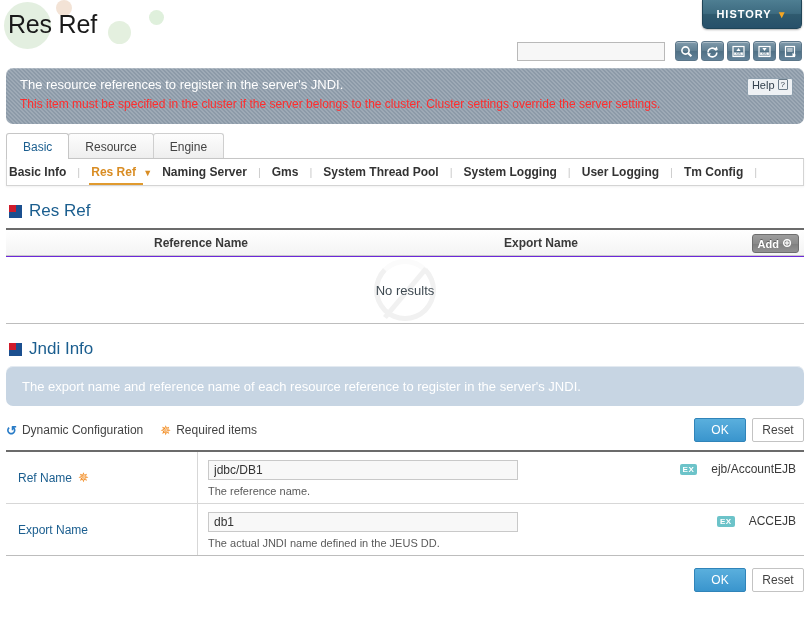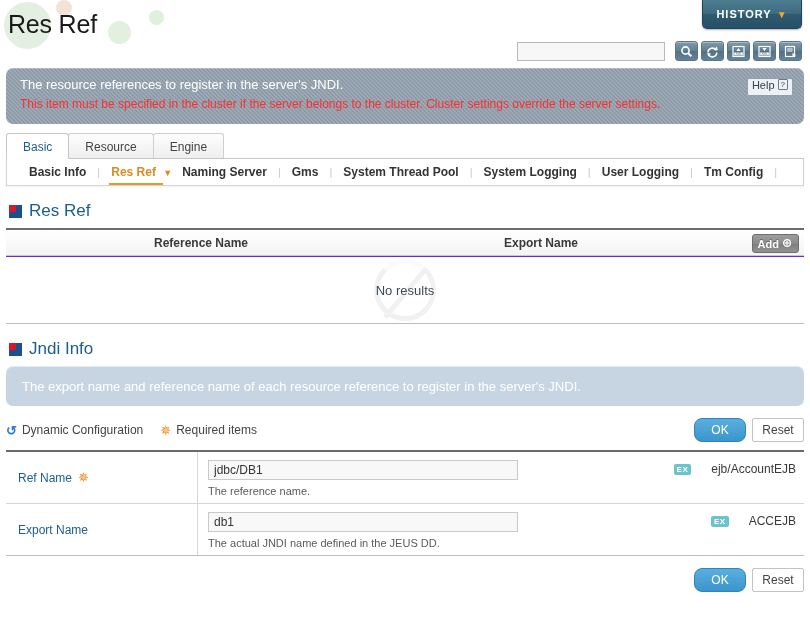--- a/index.html
+++ b/index.html
@@ -150,21 +150,21 @@
     z-index: 3;
   }
 
   .subtabs {
     border: 1px solid #d4d4d4;
     border-top: 1px solid #c6c6c6;
     background: #ffffff;
     height: 28px;
     display: flex;
     align-items: center;
-    padding: 0 20px;
+    padding: 0 0;
     margin-top: -1px;
     position: relative;
     z-index: 1;
     box-shadow: 0 1px 2px rgba(0,0,0,.06);
   }
   .subtab {
     font-size: 12px;
     font-weight: bold;
     color: #333;
     cursor: pointer;
@@ -285,21 +285,21 @@
   }
   .legend { display:flex; align-items:center; gap:5px; font-size: 12px; color:#444; }
   .legend + .legend { margin-left: 17px; }
   .dyn-icon { color:#2a7cc7; font-size: 13px; font-weight: bold; }
   .req-star { color:#f28a1e; font-size: 13px; }
   .spacer { flex: 1; }
   .btn-ok {
     width: 52px; height: 24px;
     background: linear-gradient(to bottom, #5aafdd, #3a95cd);
     border: 1px solid #3084b9;
-    border-radius: 8px;
+    border-radius: 2px;
     color: #ffffff; font-size: 12px;
     display:flex; align-items:center; justify-content:center;
     cursor:pointer;
     margin-right: 6px;
   }
   .btn-reset {
     width: 52px; height: 24px;
     background: #ffffff;
     border: 1px solid #c3c3c3;
     border-radius: 2px;
@@ -341,21 +341,21 @@
     font-family: "Liberation Sans", sans-serif;
   }
   .fhint {
     margin-top: 5px;
     font-size: 11px;
     color: #5a5a5a;
   }
   .ex-tag {
     position: absolute;
     right: 8px; top: 10px;
-    display: flex; align-items: center; gap: 20px;
+    display: flex; align-items: center; gap: 14px;
     font-size: 12px;
     color: #3a3a3a;
   }
   .ex-badge {
     background: #6cc3c9;
     color: #ffffff;
     font-size: 8px;
     font-weight: bold;
     padding: 1px 3px;
     border-radius: 2px;

